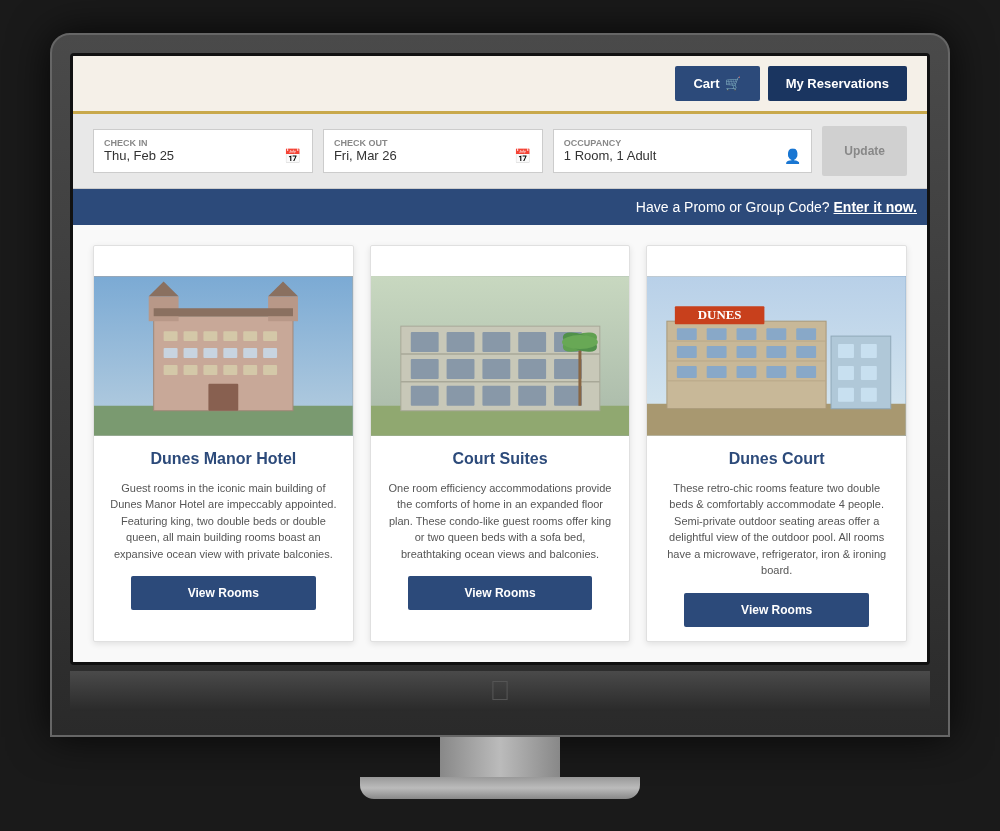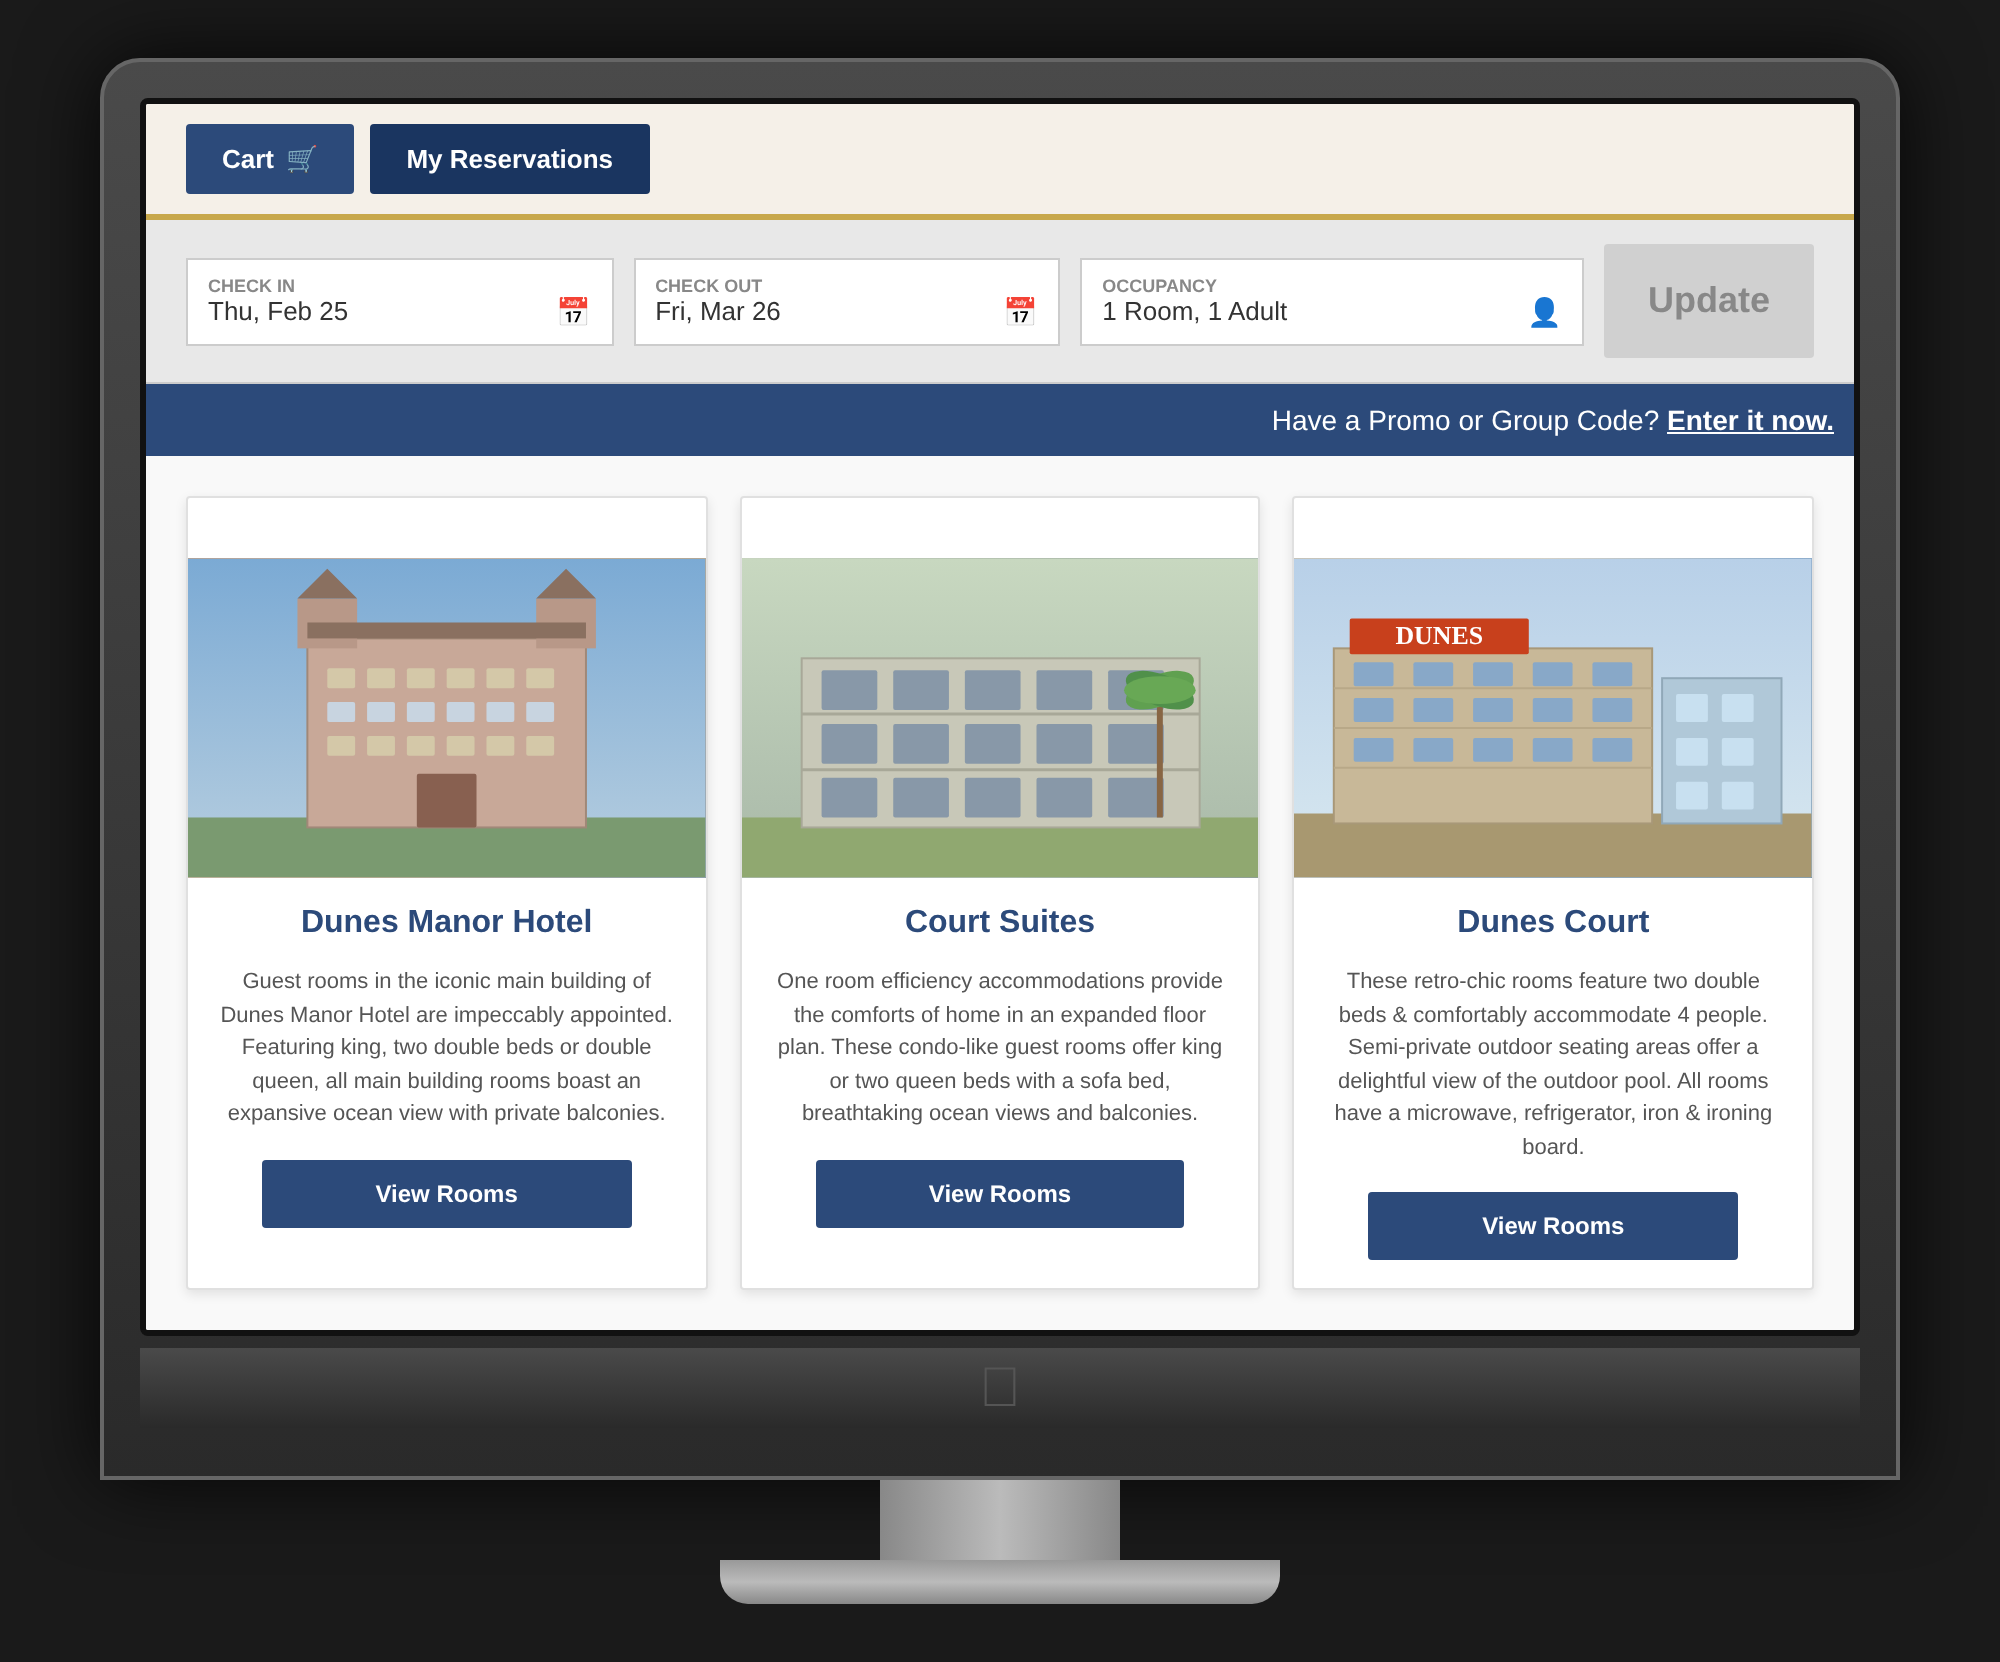--- a/index.html
+++ b/index.html
@@ -55,21 +55,21 @@
       margin: 6px 0;
       background: linear-gradient(180deg, #4a4a4a 0%, #2a2a2a 100%);
       padding: 4px;
     }
 
     
     .site-header {
       background: #f5f0e8;
       padding: 10px 20px;
       display: flex;
-      justify-content: flex-start;
+      justify-content: flex-end;
       align-items: center;
       gap: 8px;
       border-bottom: 3px solid #c8a84b;
     }
 
     .btn-cart {
       background: #2c4a7a;
       color: #fff;
       border: none;
       padding: 10px 18px;
@@ -128,21 +128,21 @@
     .calendar-icon {
       color: #666;
       font-size: 14px;
     }
 
     .btn-update {
       background: #d0d0d0;
       color: #888;
       border: none;
       padding: 18px 22px;
-      font-size: 18px;
+      font-size: 12px;
       font-weight: bold;
       cursor: pointer;
       border-radius: 2px;
     }
 
     .promo-bar {
       background: #2c4a7a;
       color: #fff;
       text-align: right;
       padding: 10px;

